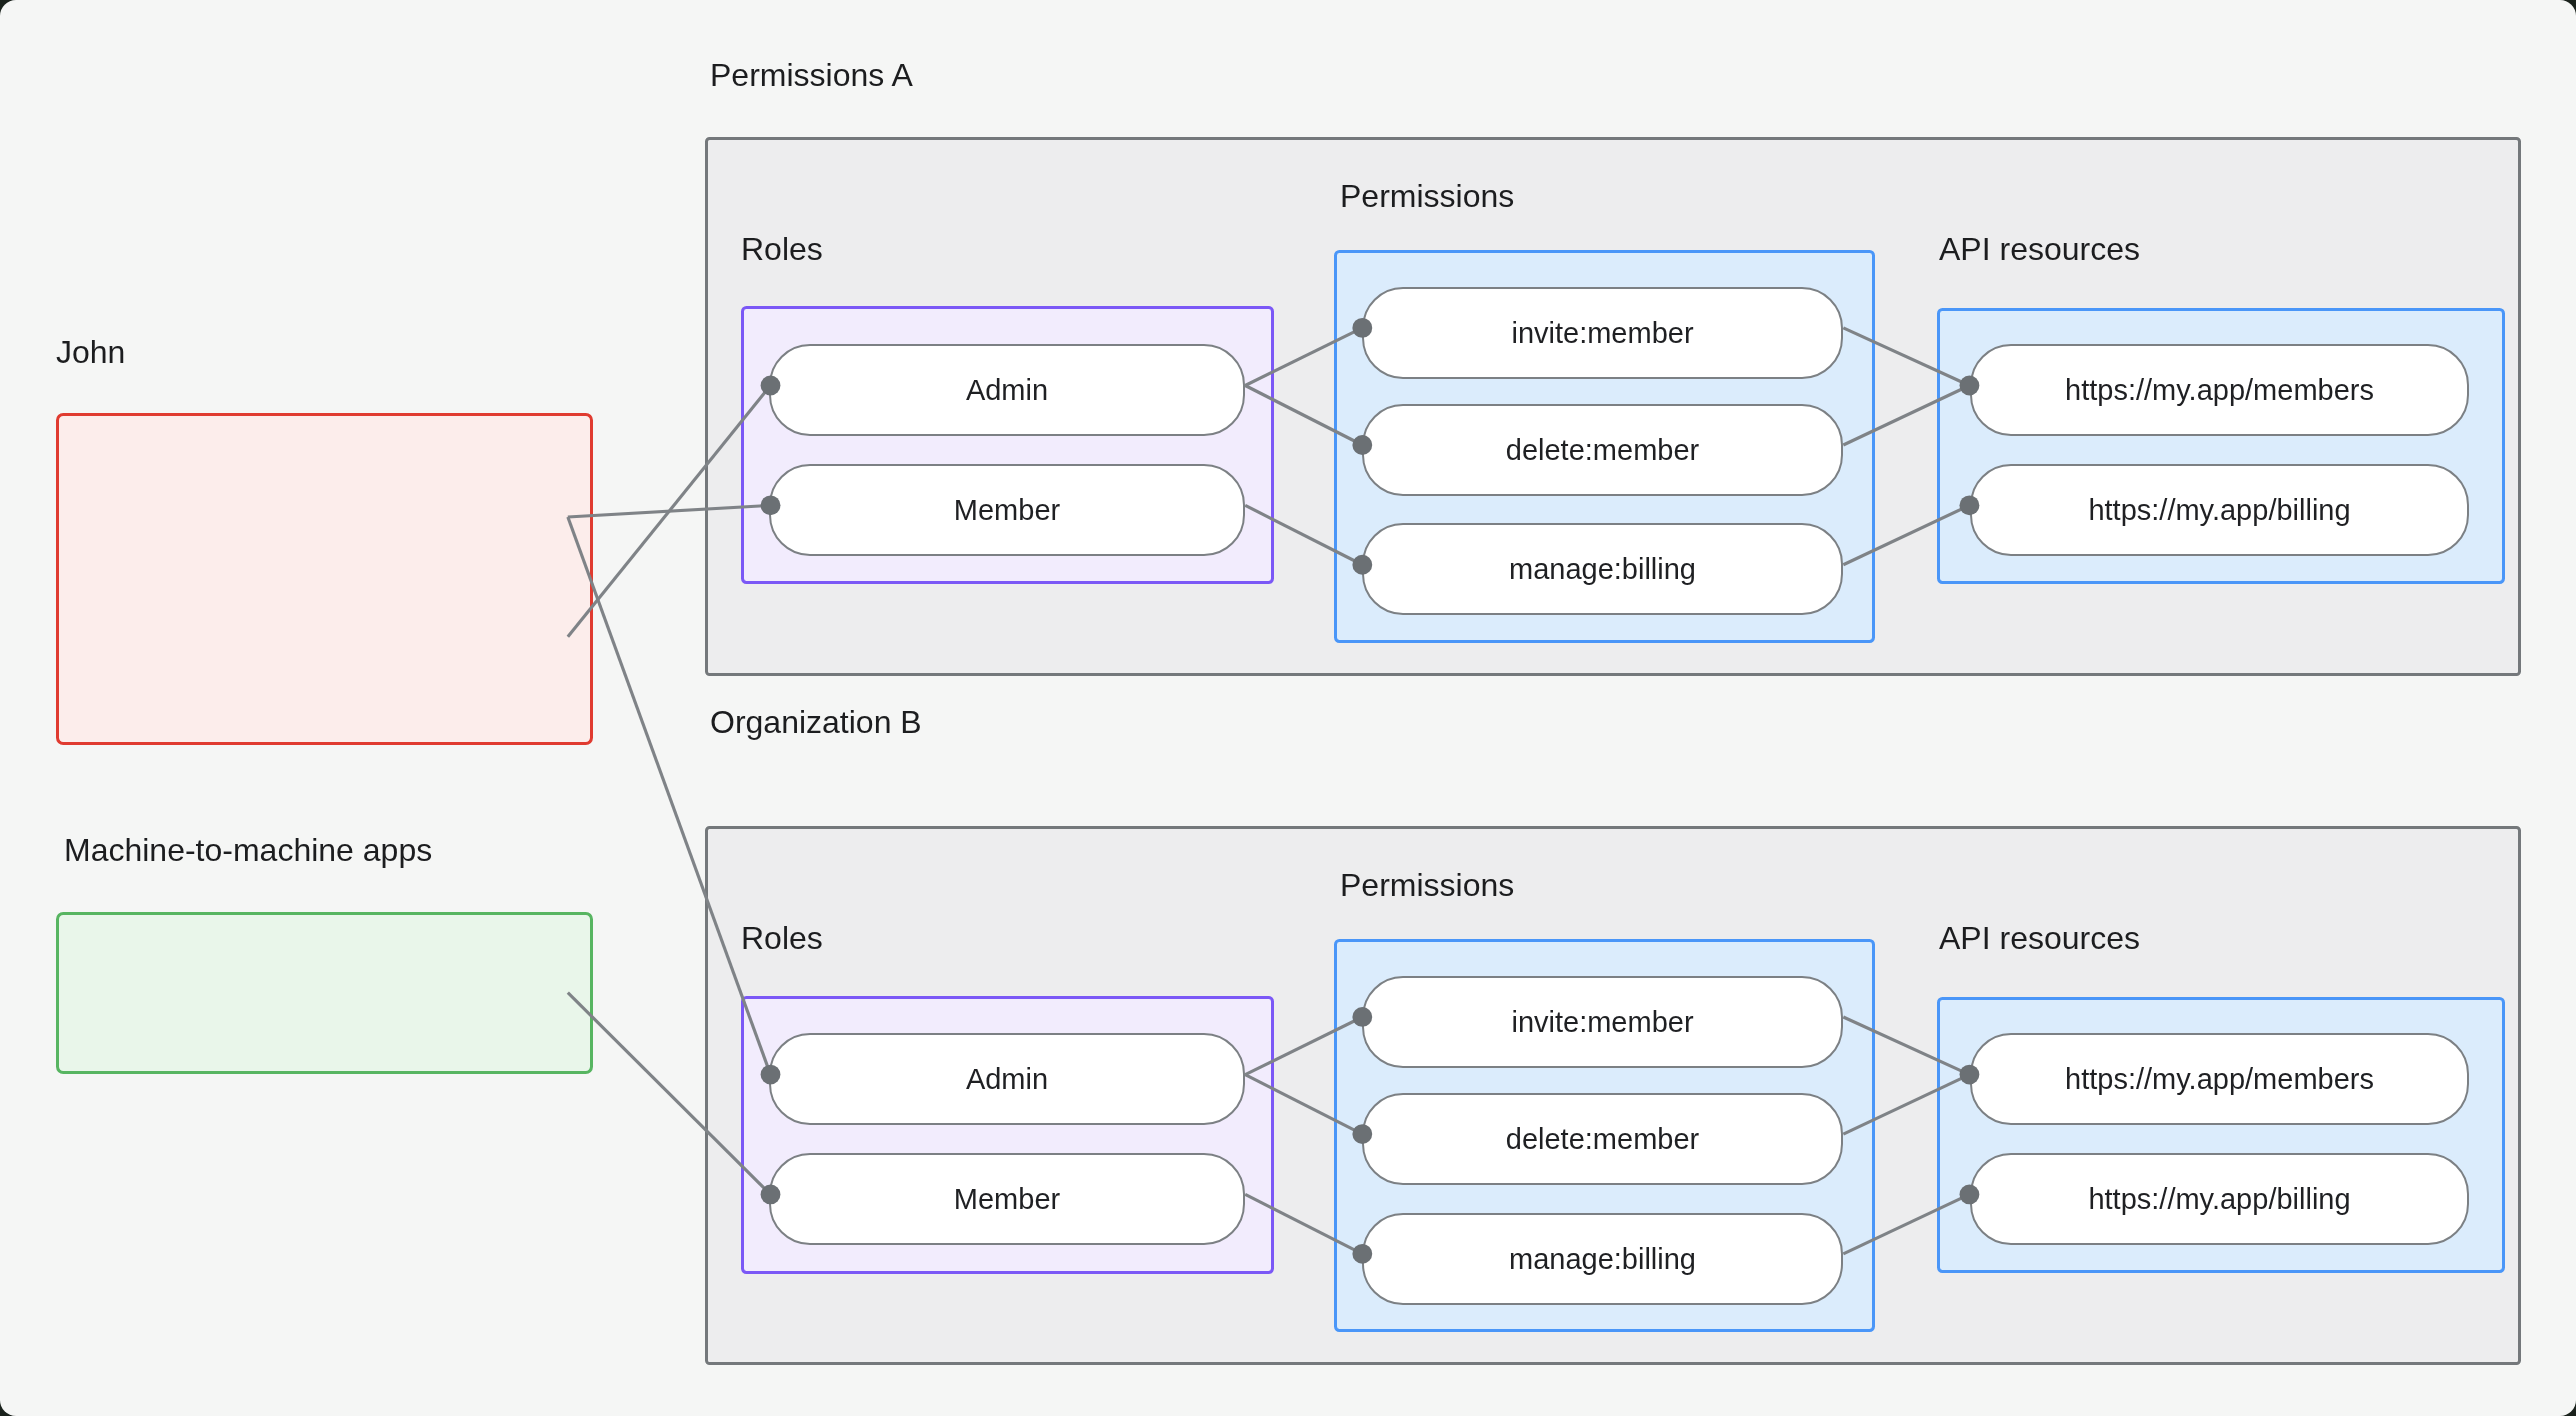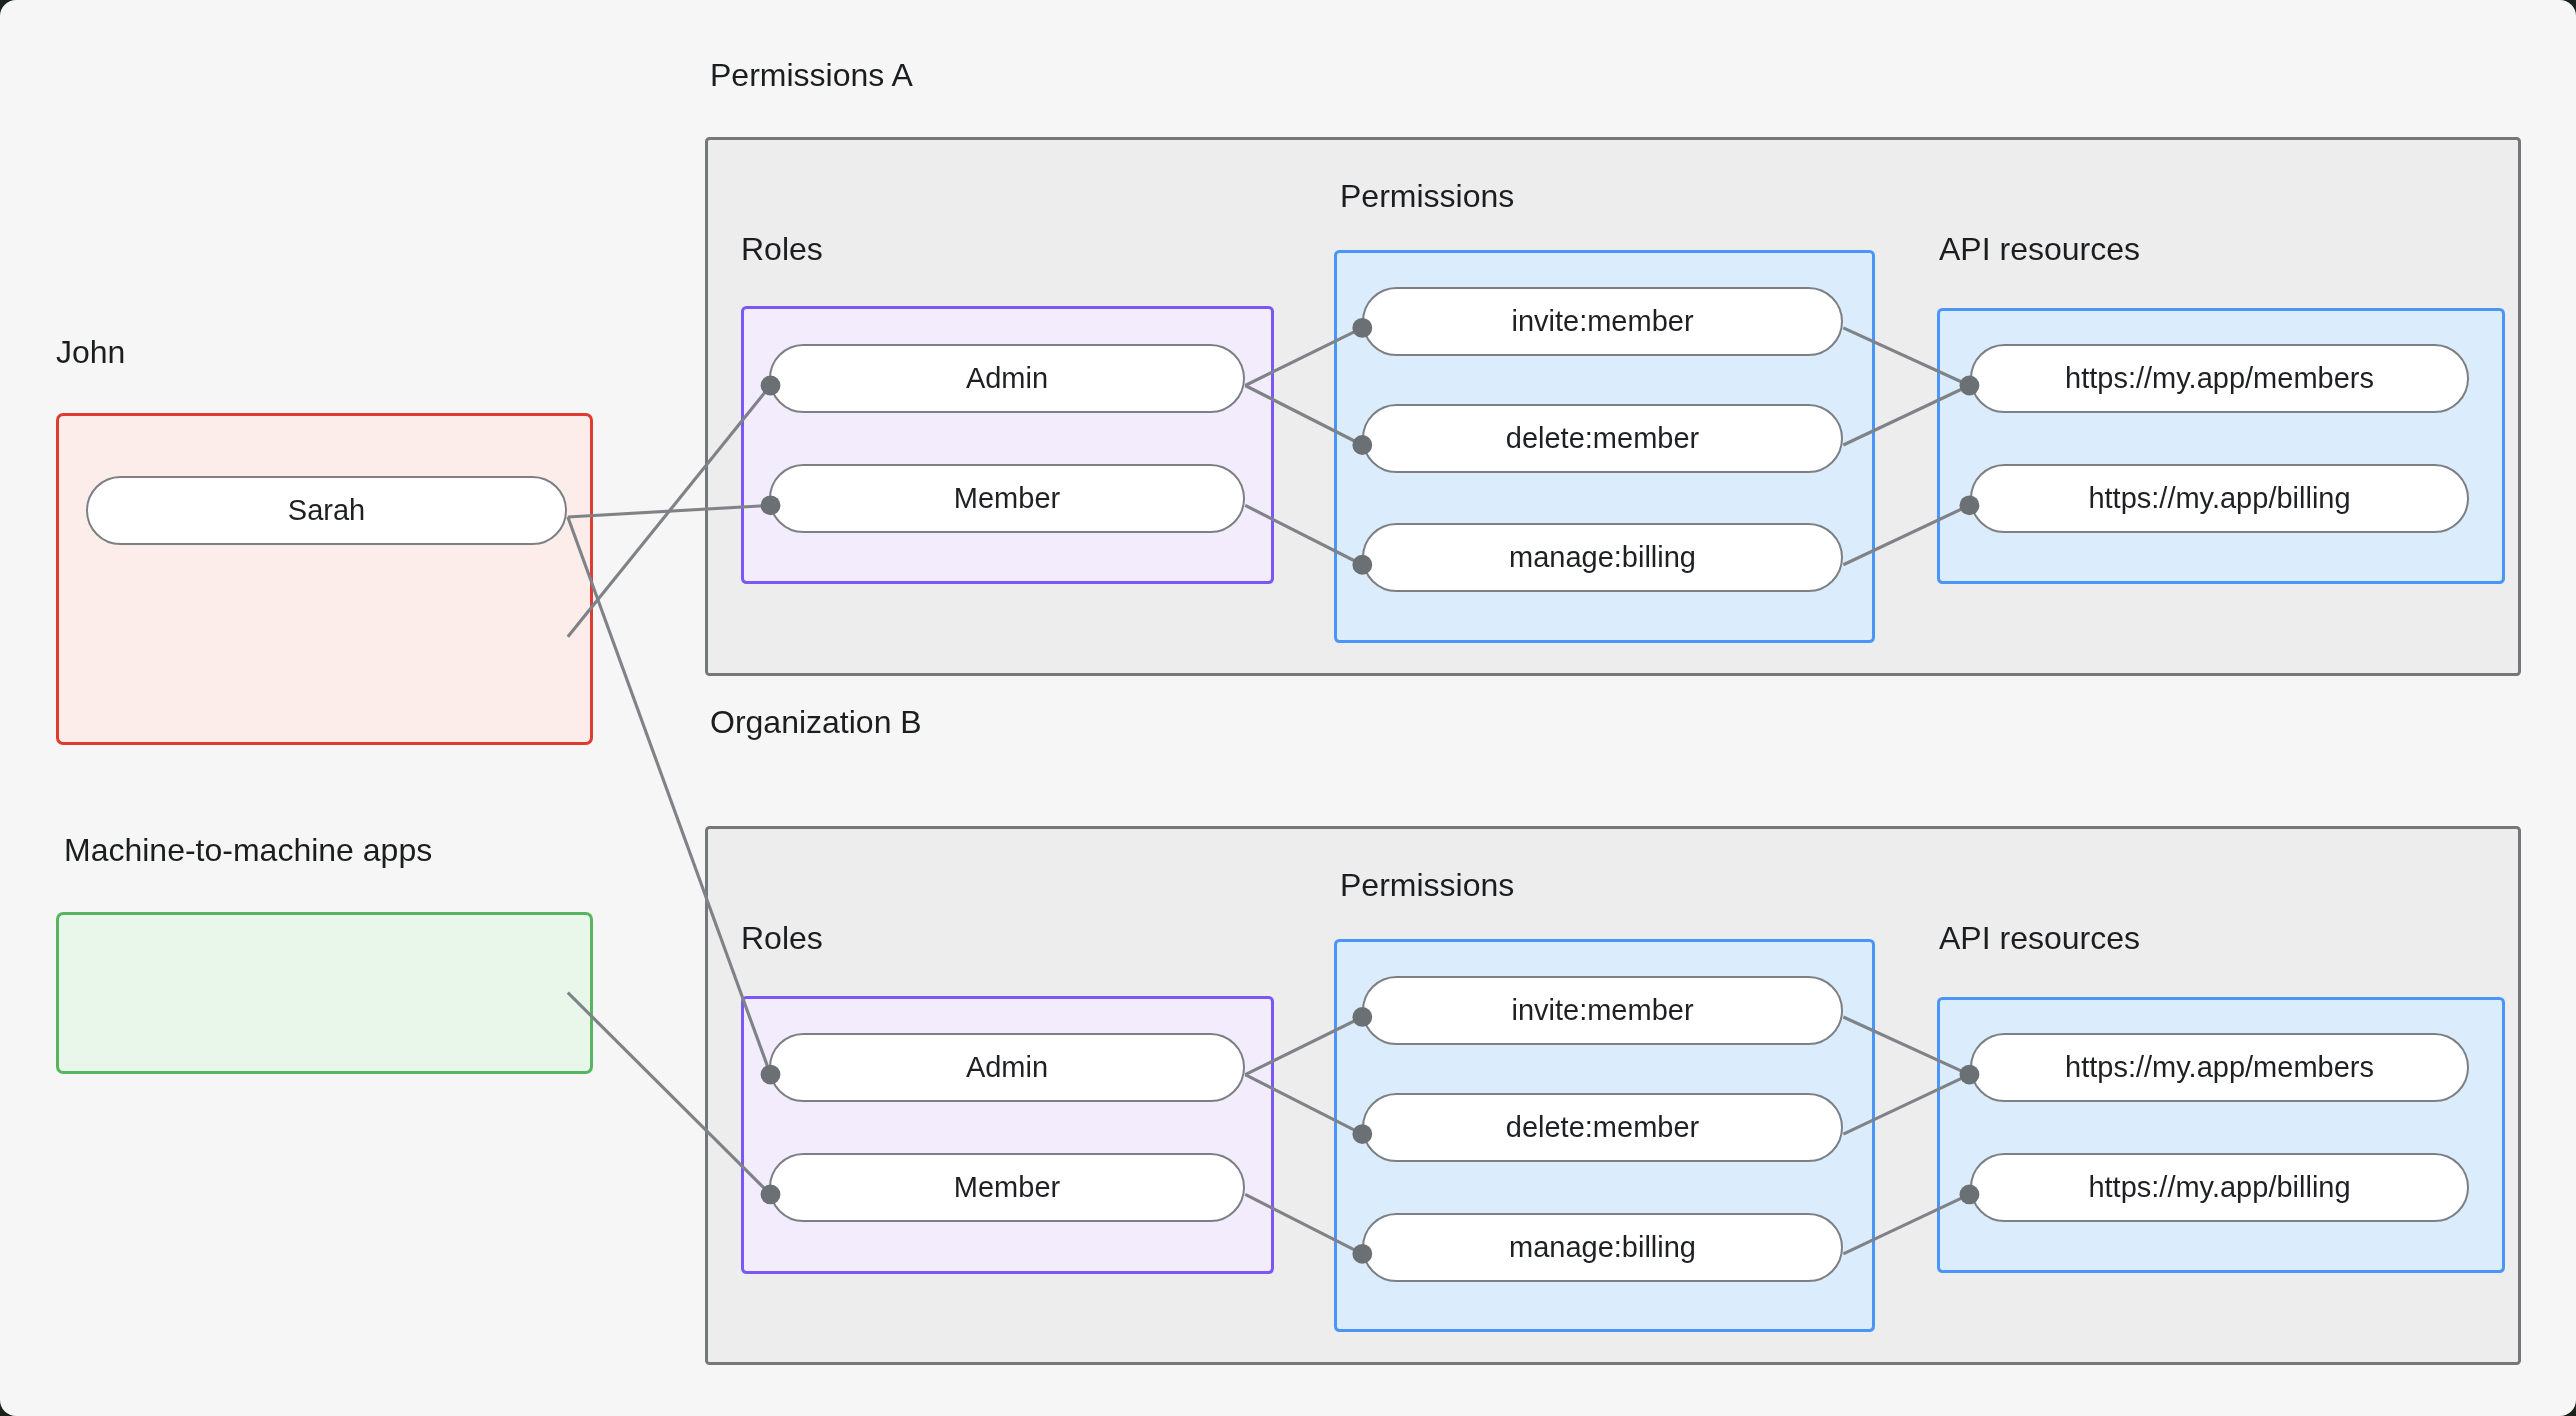--- a/index.html
+++ b/index.html
@@ -53,21 +53,21 @@
     border-radius: 5.4px;
   }
   .blue-box {
     border: 3.6px solid #4a96f8;
     background: #dbecfc;
     border-radius: 5.4px;
   }
   .pill {
     position: absolute;
     box-sizing: border-box;
-    height: 69px;
+    height: 92px;
     background: #ffffff;
     border: 2.7px solid #7c8084;
     border-radius: 41px;
     display: flex;
     align-items: center;
     justify-content: center;
     font-size: 29px;
     color: #1f2023;
     white-space: nowrap;
     z-index: 3;
@@ -132,21 +132,20 @@
     <line class="edge" x1="2046" y1="627" x2="2186" y2="561"></line>
 
     <line class="edge" x1="1382" y1="1193" x2="1512" y2="1129"></line>
     <line class="edge" x1="1382" y1="1193" x2="1512" y2="1259"></line>
     <line class="edge" x1="1382" y1="1326" x2="1512" y2="1392"></line>
     <line class="edge" x1="2046" y1="1129" x2="2186" y2="1193"></line>
     <line class="edge" x1="2046" y1="1259" x2="2186" y2="1193"></line>
     <line class="edge" x1="2046" y1="1392" x2="2186" y2="1326"></line>
   </svg>
 
-  <div class="pill" style="left:86px; top:476px; width:481px;">Sarah</div>
 
   <div class="pill" style="left:769px; top:344px; width:476px;">Admin</div>
   <div class="pill" style="left:769px; top:464px; width:476px;">Member</div>
   <div class="pill" style="left:1362px; top:287px; width:481px;">invite:member</div>
   <div class="pill" style="left:1362px; top:404px; width:481px;">delete:member</div>
   <div class="pill" style="left:1362px; top:523px; width:481px;">manage:billing</div>
   <div class="pill" style="left:1970px; top:344px; width:499px;">https://my.app/members</div>
   <div class="pill" style="left:1970px; top:464px; width:499px;">https://my.app/billing</div>
 
   <div class="pill" style="left:769px; top:1033px; width:476px;">Admin</div>

